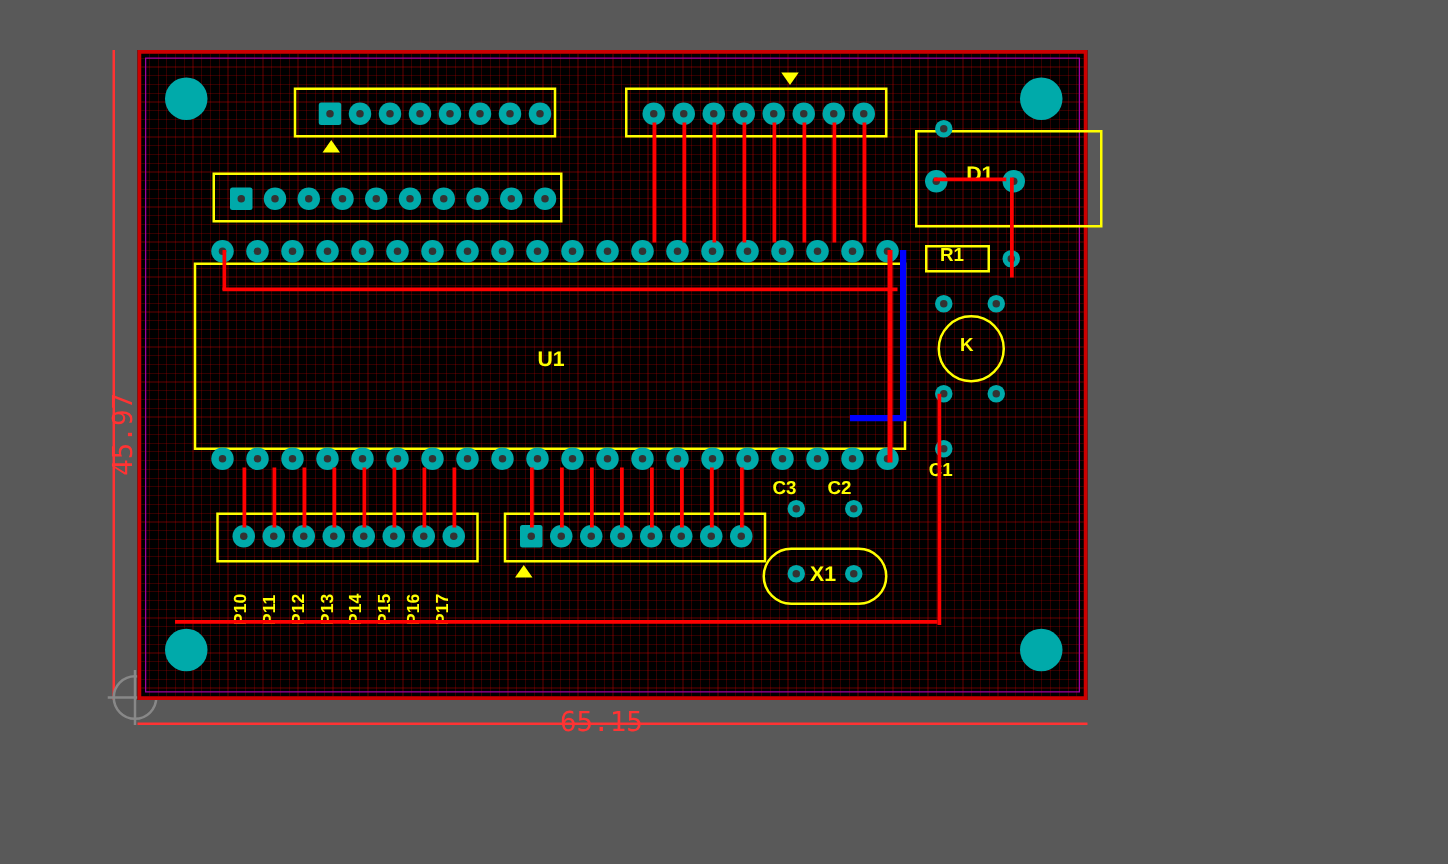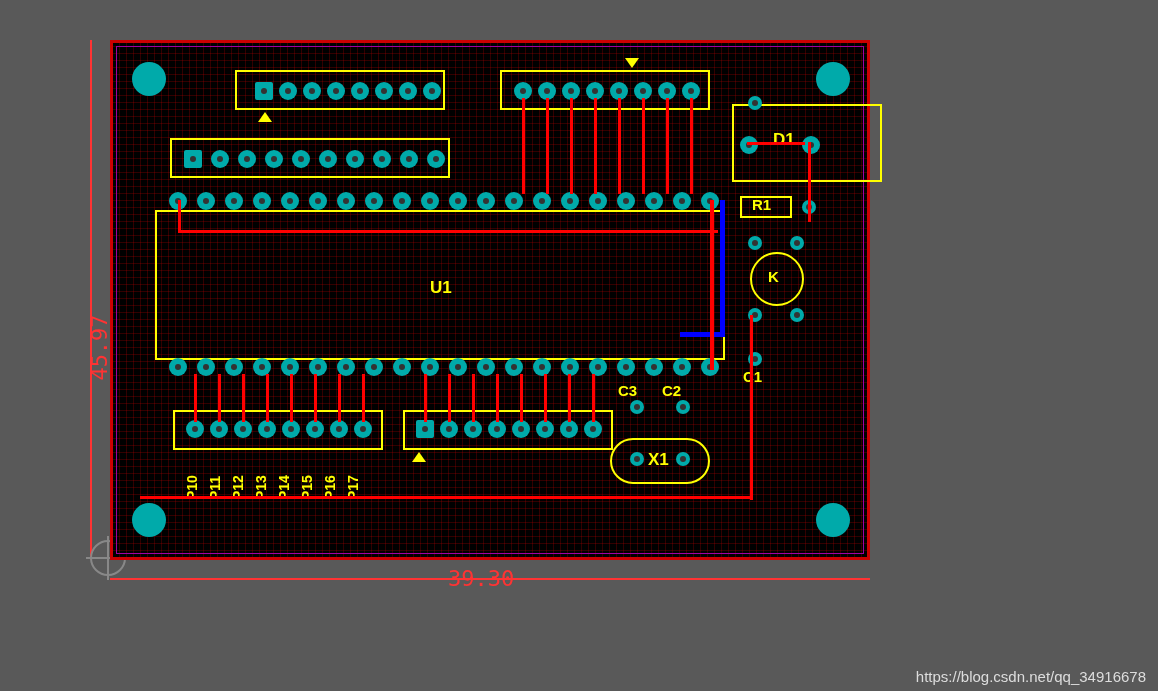--- a/index.html
+++ b/index.html
@@ -25,21 +25,21 @@
   .watermark{position:absolute;right:12px;bottom:6px;color:#ddd;font-size:15px;font-family:Arial}
   .tri{position:absolute;width:0;height:0;border-left:7px solid transparent;border-right:7px solid transparent;border-bottom:10px solid #ff0}
 </style>
 </head>
 <body>
 
 <div class="canvas">
 
   <div class="arrow" style="left:110px;top:578px;width:760px;height:2px"></div>
   <div class="arrow" style="left:90px;top:40px;width:2px;height:520px"></div>
-  <div class="dim" style="left:448px;top:566px">39.30</div>
+  <div class="dim" style="left:448px;top:566px">65.15</div>
   <div class="dim" style="left:66px;top:335px;transform:rotate(-90deg)">45.97</div>
 
   <div class="origin">
     <svg width="44" height="44">
         <circle cx="22" cy="22" r="17" fill="none" stroke="#888" stroke-width="2"></circle>
         <line x1="22" y1="0" x2="22" y2="44" stroke="#888" stroke-width="2"></line>
         <line x1="0" y1="22" x2="44" y2="22" stroke="#888" stroke-width="2"></line>
       </svg>
   </div>
 
@@ -220,14 +220,13 @@
 
   <div class="lbl v" style="left:184px;top:500px;font-size:14px">P10</div>
   <div class="lbl v" style="left:207px;top:500px;font-size:14px">P11</div>
   <div class="lbl v" style="left:230px;top:500px;font-size:14px">P12</div>
   <div class="lbl v" style="left:253px;top:500px;font-size:14px">P13</div>
   <div class="lbl v" style="left:276px;top:500px;font-size:14px">P14</div>
   <div class="lbl v" style="left:299px;top:500px;font-size:14px">P15</div>
   <div class="lbl v" style="left:322px;top:500px;font-size:14px">P16</div>
   <div class="lbl v" style="left:345px;top:500px;font-size:14px">P17</div>
 
-  <div class="watermark">https://blog.csdn.net/qq_34916678</div>
 </div>
 
 </body></html>

